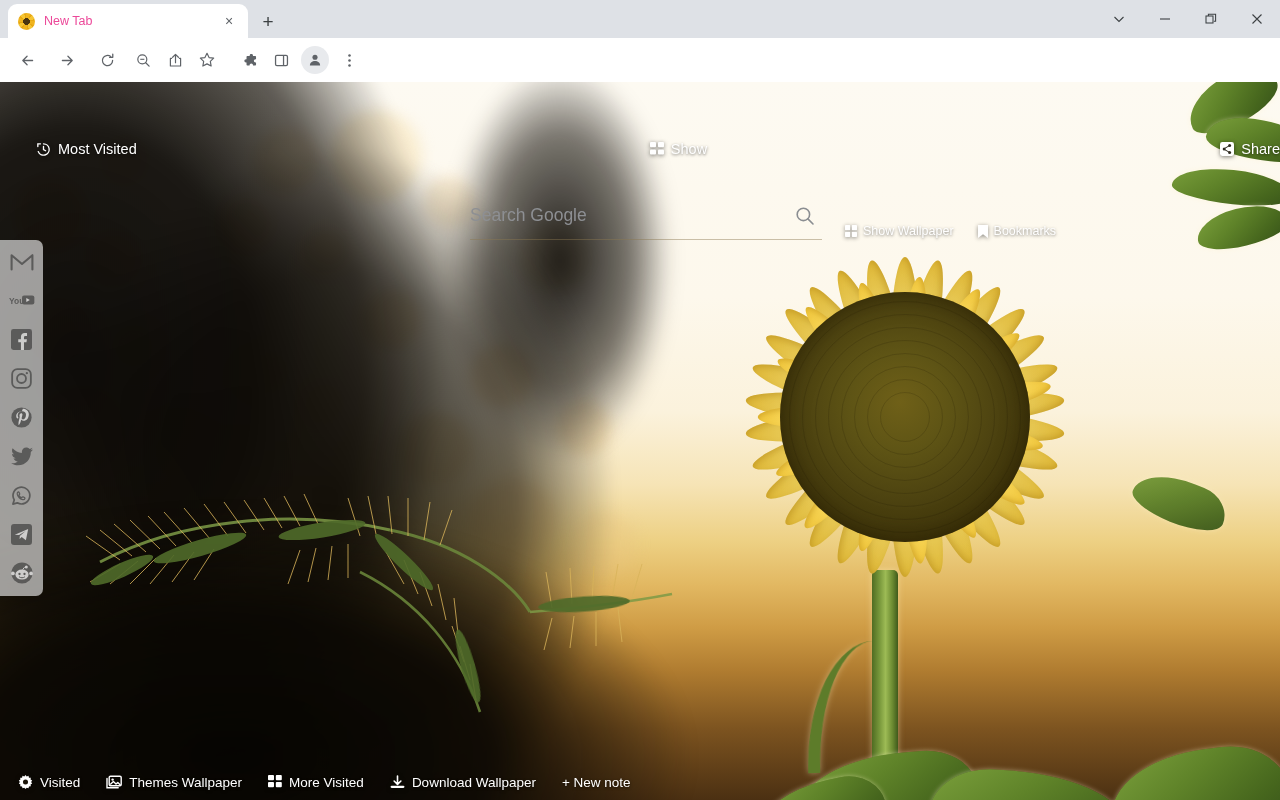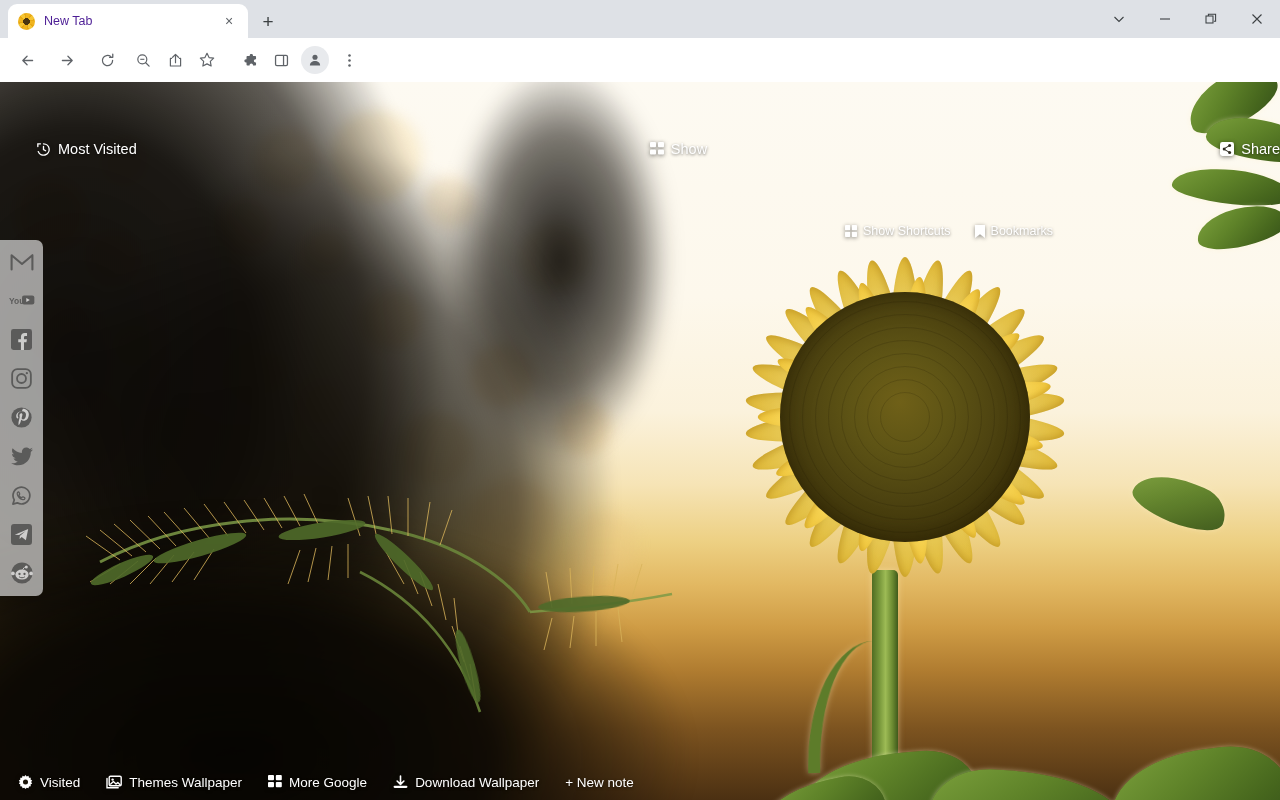--- a/index.html
+++ b/index.html
@@ -27,21 +27,21 @@
     position:absolute; inset:0; border-radius:50%;
     background:
       radial-gradient(circle at 50% 50%, #4a3510 0 29%, transparent 30%),
       conic-gradient(from 0deg,
         #f0b41e 0 8%, #e8a811 8% 12%, #f5c534 12% 20%, #e8a811 20% 25%,
         #f0b41e 25% 33%, #e8a811 33% 37%, #f5c534 37% 45%, #e8a811 45% 50%,
         #f0b41e 50% 58%, #e8a811 58% 62%, #f5c534 62% 70%, #e8a811 70% 75%,
         #f0b41e 75% 83%, #e8a811 83% 87%, #f5c534 87% 95%, #e8a811 95% 100%);
   }
   .tab-title {
-    font-size:12.5px; color:#4c1d95; flex:1; white-space:nowrap;
+    font-size:12.5px; color:#ec4899; flex:1; white-space:nowrap;
     overflow:hidden; text-overflow:ellipsis;
   }
   .tab-close {
     width:18px; height:18px; flex:0 0 18px; border-radius:50%;
     display:flex; align-items:center; justify-content:center;
     font-size:14px; color:#5f6368; line-height:1;
   }
   .newtab-btn {
     width:28px; height:28px; margin-left:6px; margin-bottom:3px;
     border-radius:50%; display:flex; align-items:center; justify-content:center;
@@ -516,32 +516,42 @@
               <circle cx="4.2" cy="7" r="1.5"></circle>
               <circle cx="9.6" cy="10.4" r="1.5"></circle>
               <path d="M4.8 6.3 L9 3.9 M4.8 7.7 L9 10.1" stroke="#2e2a20" stroke-width="1"></path>
             </g>
           </svg>
         </span>
         <span>Share</span>
       </span>
     </div>
 
+    <div class="searchbox">
+      <span class="search-placeholder">Search Google</span>
+      <span class="search-mag">
+        <svg width="22" height="22" viewBox="0 0 22 22" fill="none" stroke="currentColor" stroke-width="1.6">
+          <circle cx="9.4" cy="9.4" r="6.2"></circle>
+          <line x1="13.9" y1="13.9" x2="19" y2="19" stroke-linecap="round"></line>
+        </svg>
+      </span>
+      <span class="search-underline"></span>
+    </div>
 
     <div class="rightlinks">
       <span class="rlink">
         <span>
           <svg width="12" height="12" viewBox="0 0 12 12" fill="#fff">
             <rect x="0" y="0" width="5.2" height="5.2" rx=".8"></rect>
             <rect x="6.8" y="0" width="5.2" height="5.2" rx=".8"></rect>
             <rect x="0" y="6.8" width="5.2" height="5.2" rx=".8"></rect>
             <rect x="6.8" y="6.8" width="5.2" height="5.2" rx=".8"></rect>
           </svg>
         </span>
-        <span>Show Shortcuts</span>
+        <span>Show Wallpaper</span>
       </span>
       <span class="rlink">
         <span>
           <svg width="10" height="13" viewBox="0 0 10 13" fill="#fff">
             <path d="M0 0 H10 V13 L5 9.2 L0 13 Z"></path>
           </svg>
         </span>
         <span>Bookmarks</span>
       </span>
     </div>
@@ -633,21 +643,21 @@
       </span>
       <span class="bitem">
         <span>
           <svg width="14" height="14" viewBox="0 0 14 14" fill="#fff">
             <rect x="0" y="0" width="6" height="5.2" rx=".9"></rect>
             <rect x="7.8" y="0" width="6" height="5.2" rx=".9"></rect>
             <rect x="0" y="7" width="6" height="5.2" rx=".9"></rect>
             <rect x="7.8" y="7" width="6" height="5.2" rx=".9"></rect>
           </svg>
         </span>
-        <span>More Google</span>
+        <span>More Visited</span>
       </span>
       <span class="bitem">
         <span>
           <svg width="15" height="15" viewBox="0 0 16 16" fill="none" stroke="#fff" stroke-width="1.7" stroke-linecap="round" stroke-linejoin="round">
             <path d="M8 1 V9.8 M4.4 6.4 L8 10 L11.6 6.4"></path>
             <path d="M1.8 12.6 H14.2" stroke-width="2.4"></path>
           </svg>
         </span>
         <span>Download Wallpaper</span>
       </span>

